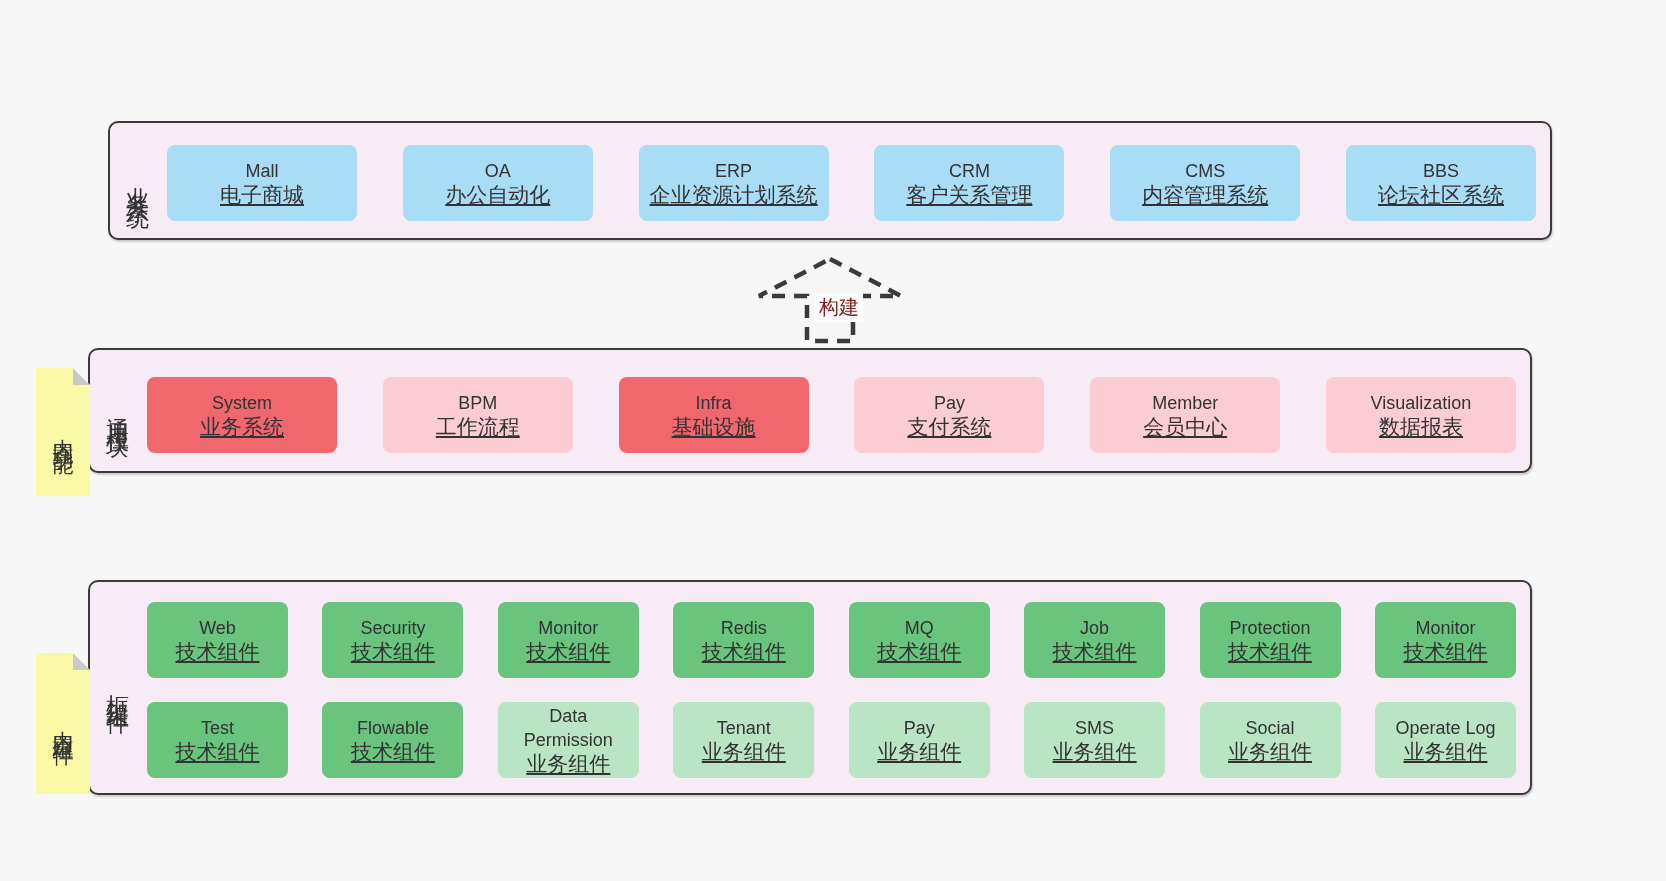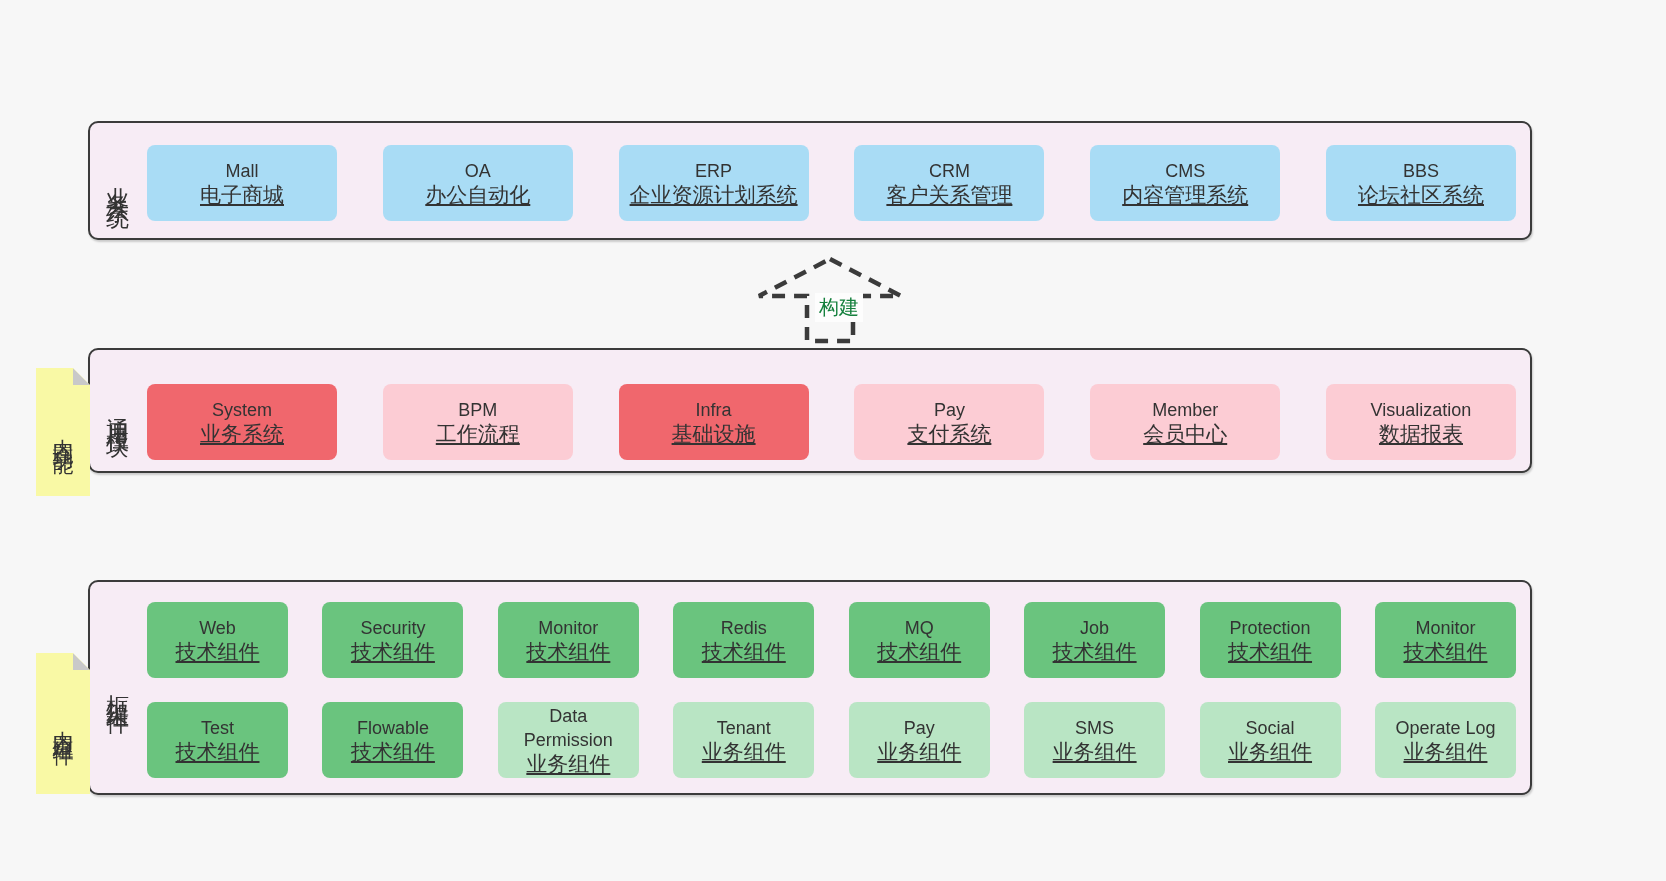--- a/index.html
+++ b/index.html
@@ -91,30 +91,30 @@
   }
   .arrow svg{display:block;}
   .arrow-label{
     position:absolute;
     left:calc(50% + 9px);
     top:37px;
     transform:translateX(-50%);
     background:#fdfdfd;
     padding:1px 4px;
     font-size:20px;
-    color:#15803d;
+    color:#7f1d1d;
     white-space:nowrap;
   }
 </style>
 </head>
 <body>
 
 <div class="stage">
 
-  <div class="panel" style="top:121px;height:119px;">
+  <div class="panel" style="top:121px;height:119px;margin-left:20px;">
     <div class="vlabel">业务系统</div>
     <div class="row row6" style="top:22px;">
       <div class="box v-blue">
         <div class="box-name">Mall</div>
         <div class="box-desc">电子商城</div>
       </div>
       <div class="box v-blue">
         <div class="box-name">OA</div>
         <div class="box-desc">办公自动化</div>
       </div>
@@ -143,21 +143,21 @@
     </svg>
     <div class="arrow-label">构建</div>
   </div>
 
   <div class="sticky" style="top:368px;height:128px;">
     <div class="fold"></div>
     <div class="sticky-text">内置功能</div>
   </div>
   <div class="panel" style="top:348px;height:125px;">
     <div class="vlabel">通用模块</div>
-    <div class="row row6" style="top:34px;">
+    <div class="row row6" style="top:27px;">
       <div class="box v-red">
         <div class="box-name">System</div>
         <div class="box-desc">业务系统</div>
       </div>
       <div class="box v-pink">
         <div class="box-name">BPM</div>
         <div class="box-desc">工作流程</div>
       </div>
       <div class="box v-red">
         <div class="box-name">Infra</div>

